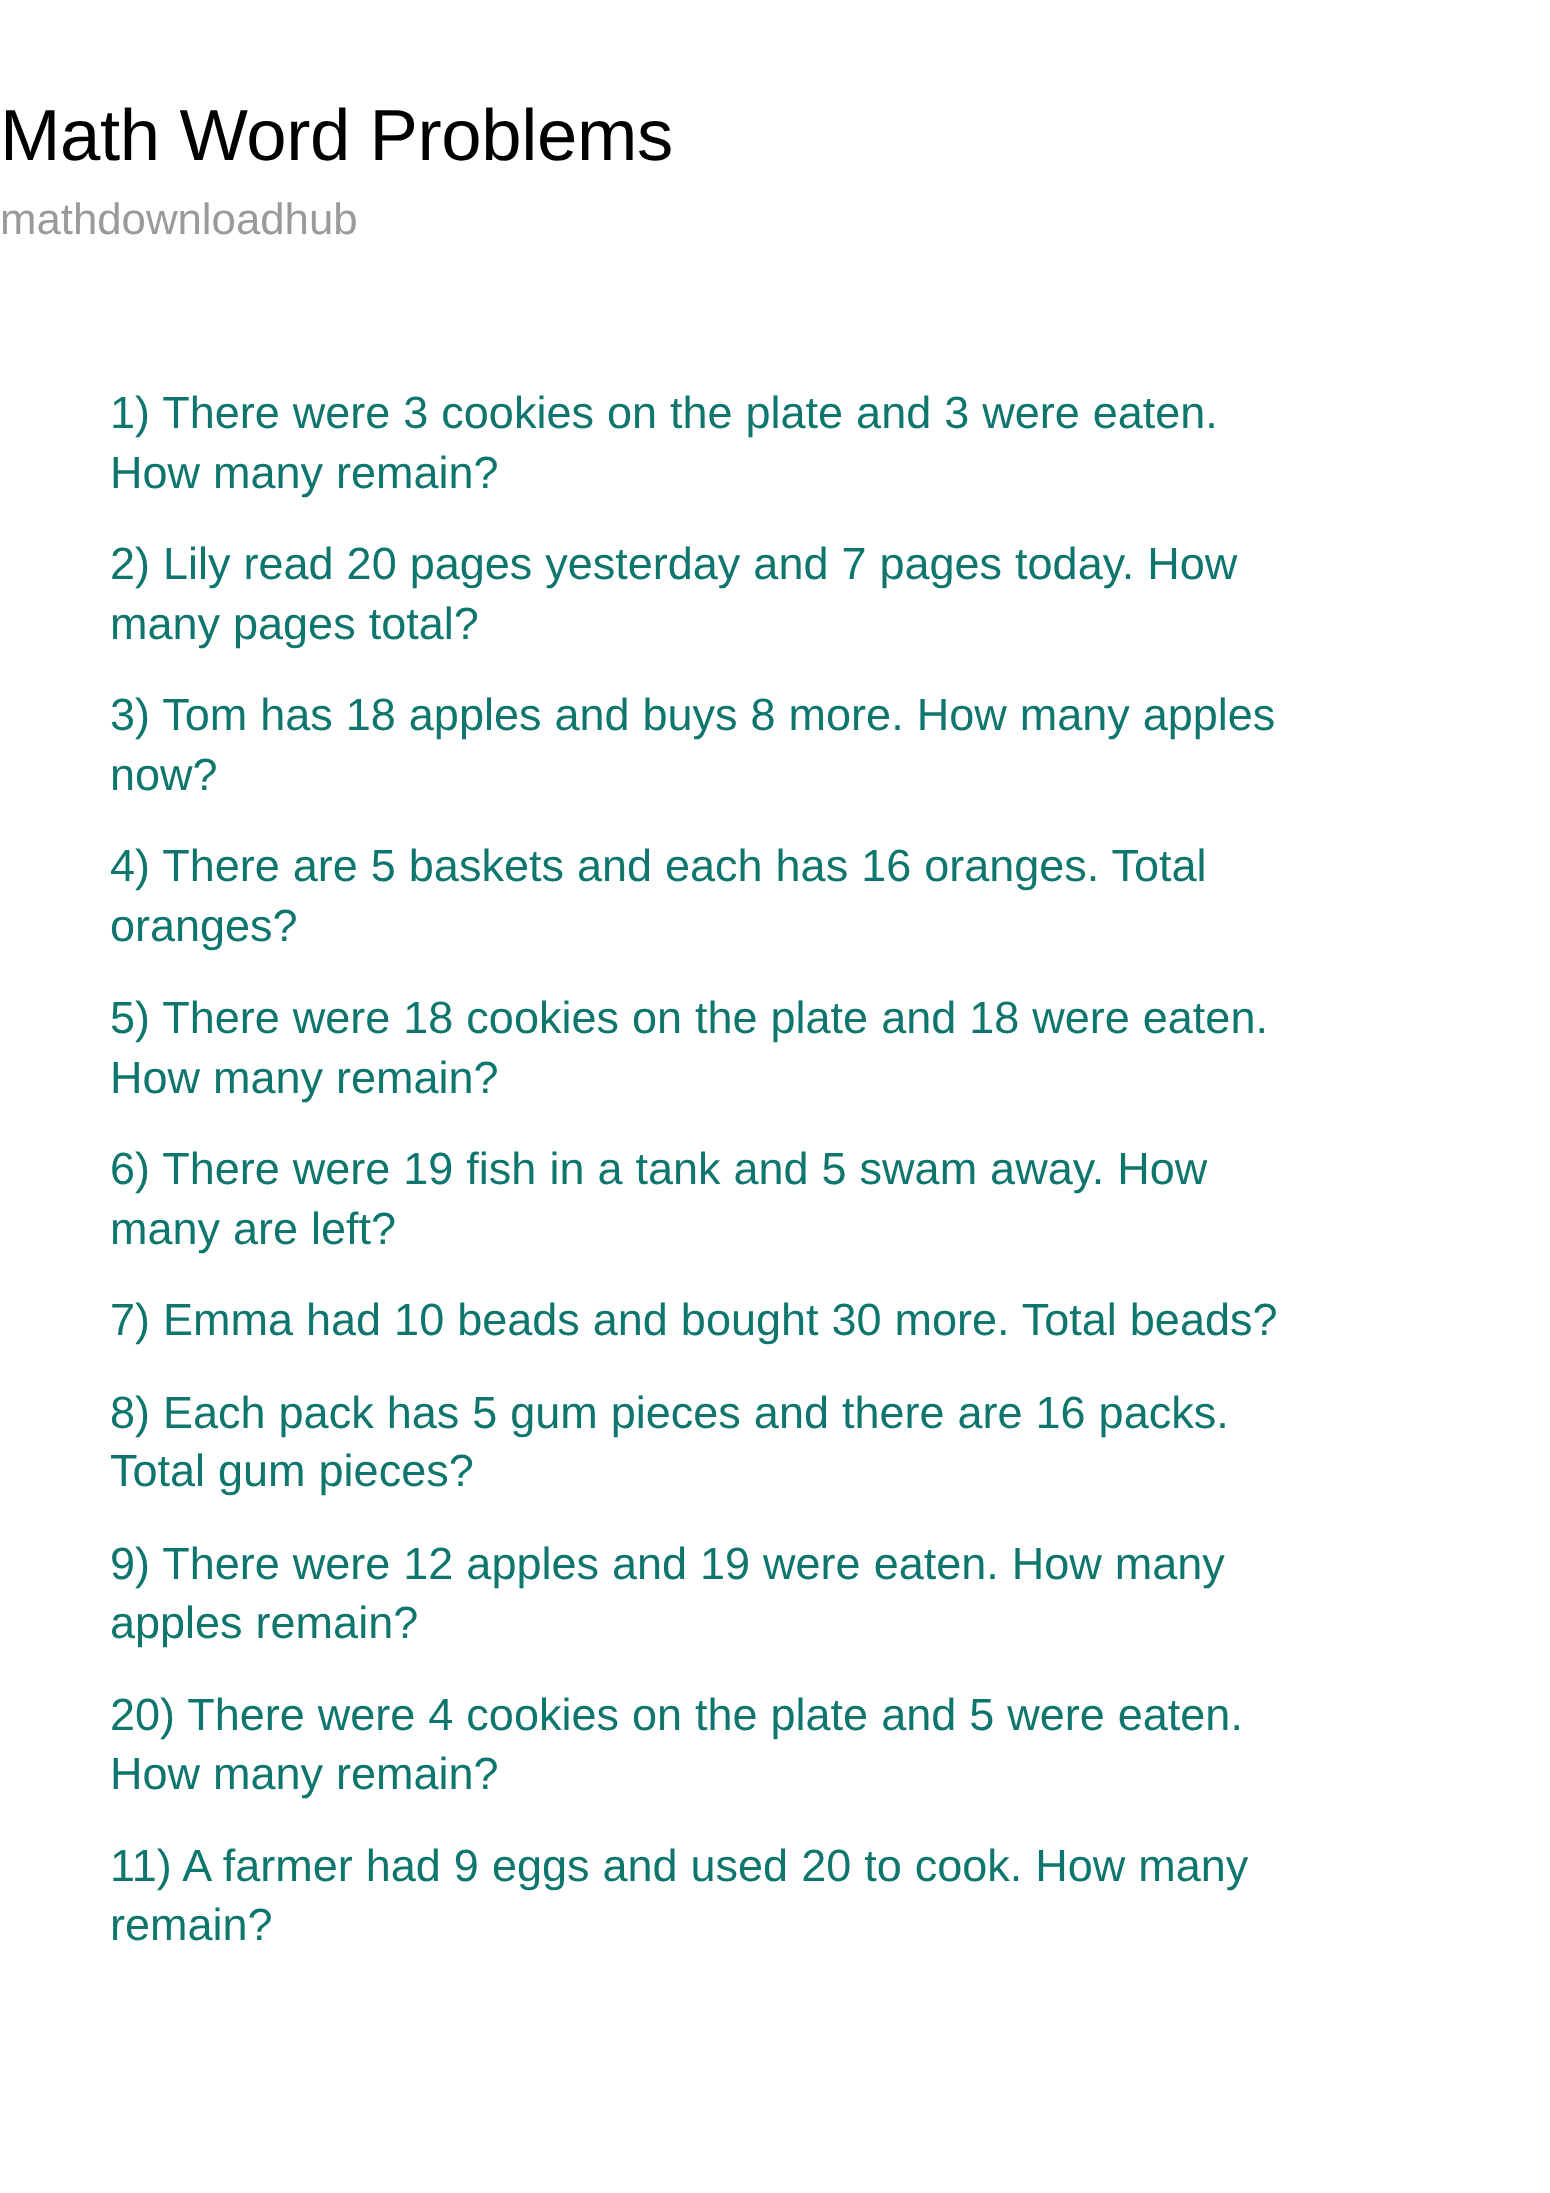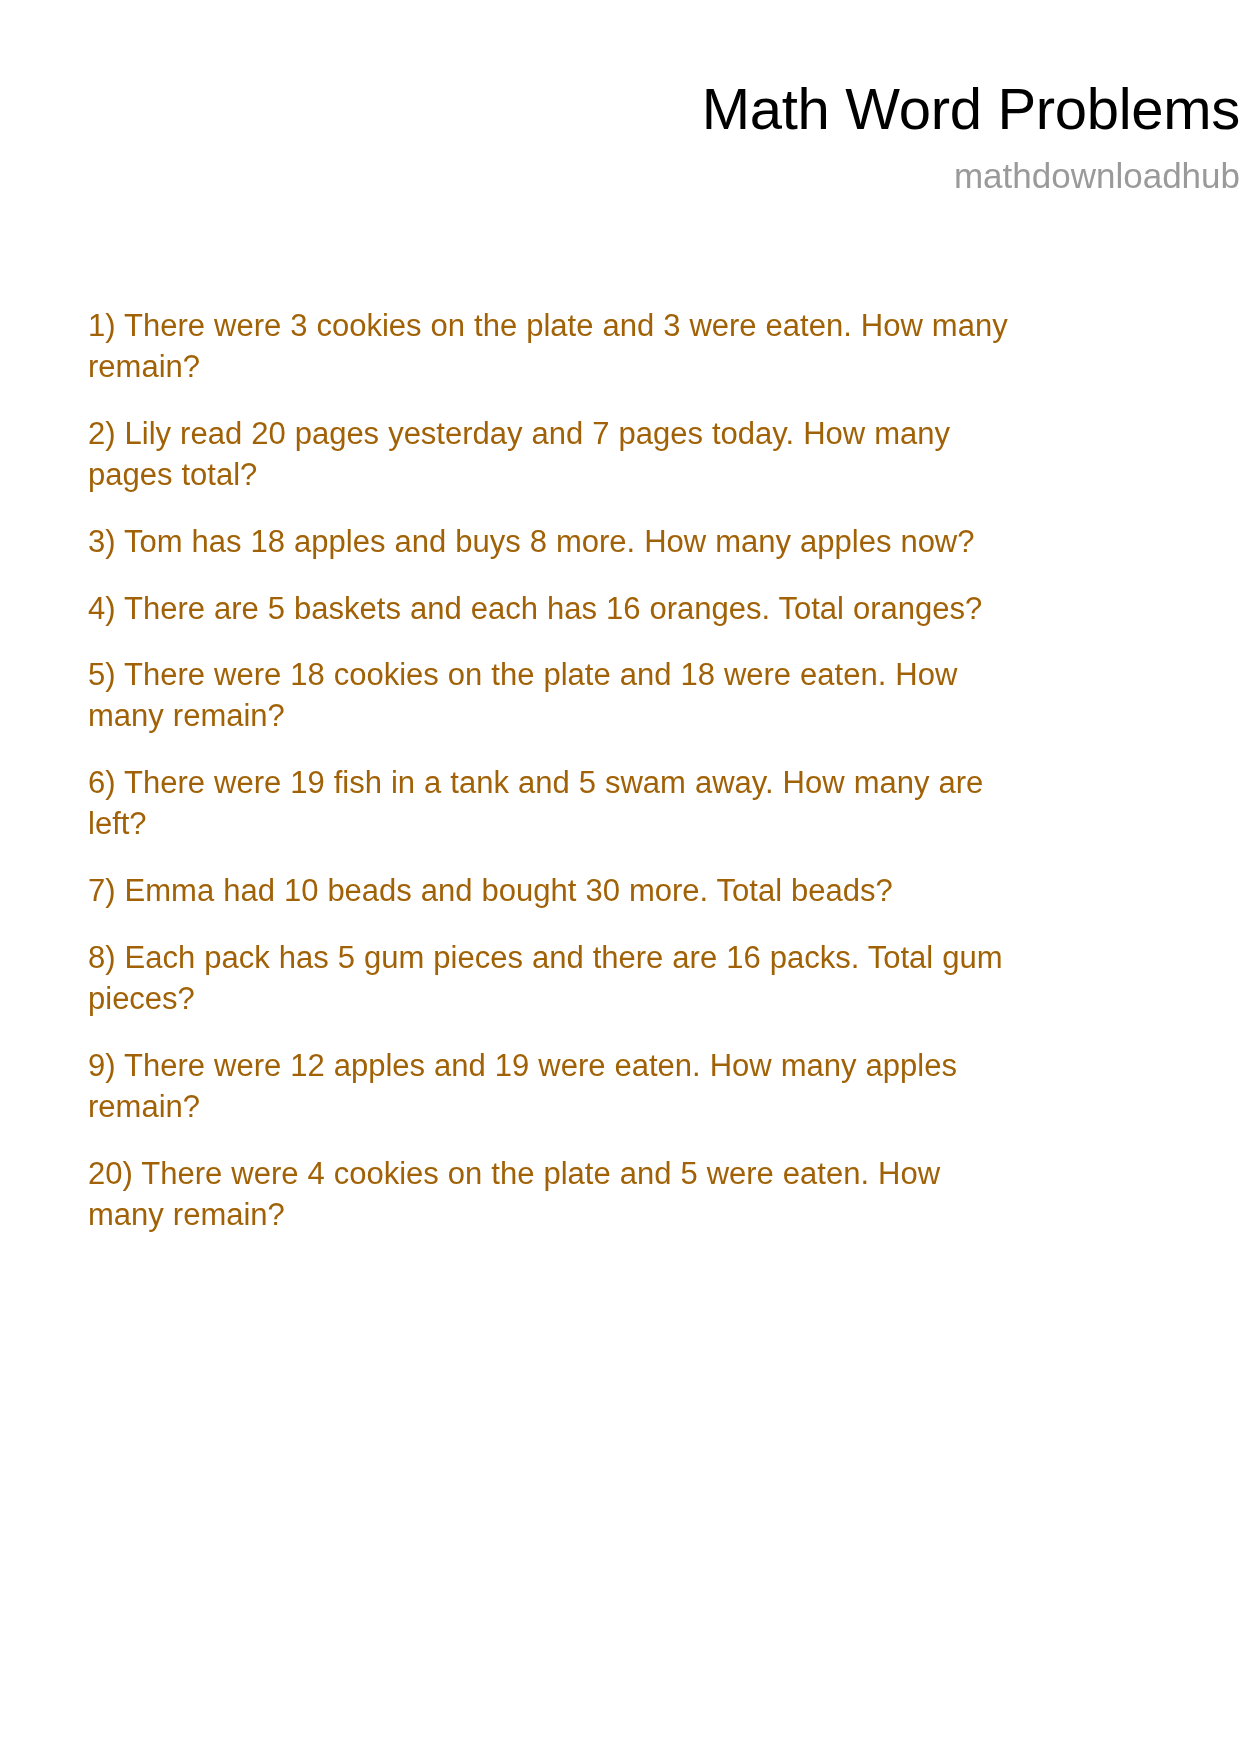--- a/index.html
+++ b/index.html
@@ -16,21 +16,21 @@
   }
   .page {
     position: relative;
     width: 1240px;
     height: 1754px;
     background: #ffffff;
     box-sizing: border-box;
   }
   .header {
     padding-top: 78px;
-    text-align: right;
+    text-align: left;
   }
   .doc-title {
     font-size: 58px;
     font-weight: 400;
     line-height: 1.08;
     letter-spacing: -0.3px;
     color: #000000;
     margin: 0;
   }
   .doc-subtitle {
@@ -43,23 +43,23 @@
   .problems {
     margin: 0;
     padding: 0;
     list-style: none;
     position: absolute;
     left: 88px;
     top: 306px;
     width: 935px;
   }
   .problem-item {
-    font-size: 31px;
+    font-size: 36px;
     line-height: 1.32;
-    color: #a16207;
+    color: #0f766e;
     margin: 0 0 26px 0;
     text-align: left;
     word-spacing: 0.4px;
   }
   .problem-item:last-child {
     margin-bottom: 0;
   }
 </style>
 </head>
 <body>
@@ -75,15 +75,16 @@
     <li class="problem-item">1) There were 3 cookies on the plate and 3 were eaten. How many remain?</li>
     <li class="problem-item">2) Lily read 20 pages yesterday and 7 pages today. How many pages total?</li>
     <li class="problem-item">3) Tom has 18 apples and buys 8 more. How many apples now?</li>
     <li class="problem-item">4) There are 5 baskets and each has 16 oranges. Total oranges?</li>
     <li class="problem-item">5) There were 18 cookies on the plate and 18 were eaten. How many remain?</li>
     <li class="problem-item">6) There were 19 fish in a tank and 5 swam away. How many are left?</li>
     <li class="problem-item">7) Emma had 10 beads and bought 30 more. Total beads?</li>
     <li class="problem-item">8) Each pack has 5 gum pieces and there are 16 packs. Total gum pieces?</li>
     <li class="problem-item">9) There were 12 apples and 19 were eaten. How many apples remain?</li>
     <li class="problem-item">20) There were 4 cookies on the plate and 5 were eaten. How many remain?</li>
+    <li class="problem-item">11) A farmer had 9 eggs and used 20 to cook. How many remain?</li>
   </ol>
 
 </div>
 
 </body></html>

